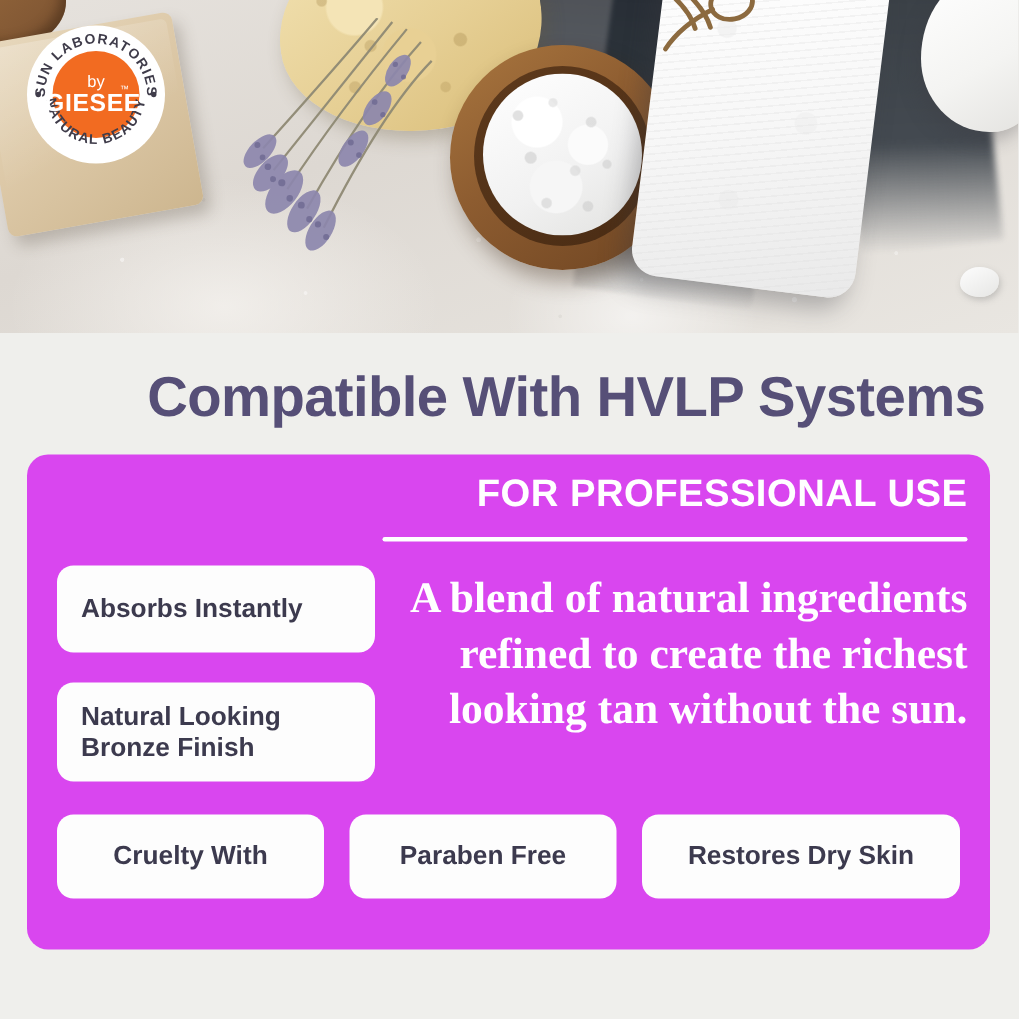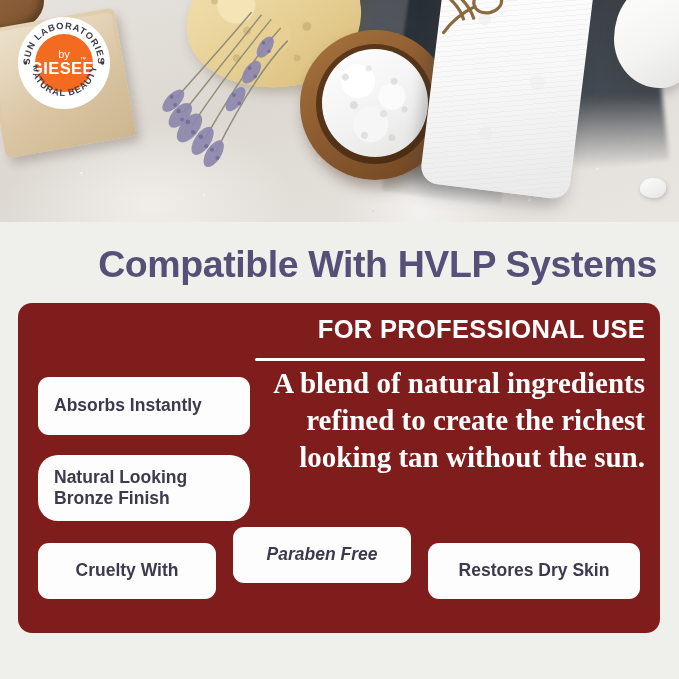--- a/index.html
+++ b/index.html
@@ -274,21 +274,21 @@
     margin-left: 38px;
   }
 
   
   .panel {
     position: absolute;
     left: 18px;
     top: 303px;
     width: 642px;
     height: 330px;
-    background: #7f1d1d;
+    background: #d946ef;
     border-radius: 14px;
   }
 
   .panel-right {
     position: absolute;
     left: 237px;
     top: 12px;
     width: 390px;
   }
   .pro-use {
@@ -300,21 +300,21 @@
     white-space: nowrap;
     font-family: "Liberation Sans", sans-serif;
   }
   .divider {
     margin-top: 14px;
     height: 3px;
     background: #ffffff;
     border-radius: 2px;
   }
   .blurb {
-    margin-top: 4px;
+    margin-top: 20px;
     color: #ffffff;
     font-family: "Liberation Serif", serif;
     font-weight: bold;
     font-size: 29px;
     line-height: 1.27;
     text-align: right;
   }
 
   
   .pill {
@@ -325,23 +325,23 @@
     font-family: "Liberation Sans", sans-serif;
     font-size: 17.5px;
     font-weight: bold;
     display: flex;
     align-items: center;
     box-sizing: border-box;
     padding: 4px 16px;
     line-height: 1.22;
   }
   .pill-absorbs        { left: 20px;  top: 74px;  width: 212px; height: 58px; }
-  .pill-bronze         { left: 20px;  top: 152px; width: 212px; height: 66px; border-radius: 20px; }
+  .pill-bronze         { left: 20px;  top: 152px; width: 212px; height: 66px; }
   .pill-cruelty        { left: 20px;  top: 240px; width: 178px; height: 56px; justify-content: center; }
-  .pill-paraben        { left: 215px; top: 224px; width: 178px; height: 56px; justify-content: center; font-style: italic; }
+  .pill-paraben        { left: 215px; top: 240px; width: 178px; height: 56px; justify-content: center; }
   .pill-restores       { left: 410px; top: 240px; width: 212px; height: 56px; justify-content: center; text-align: center; }
 </style>
 </head>
 <body>
 
 <div class="poster">
 
   <div class="photo">
     <div class="photo-bg"></div>
     <div class="speckle"></div>

